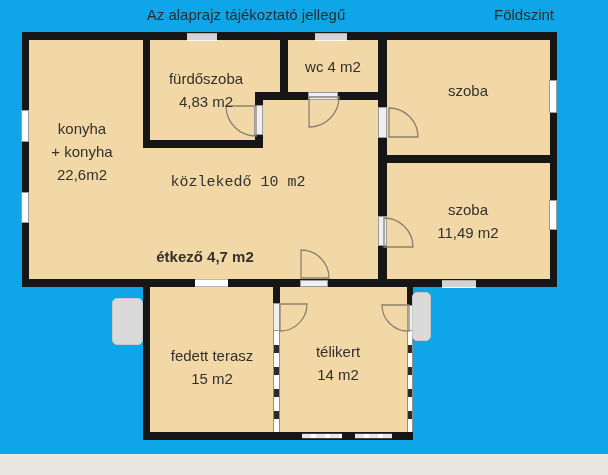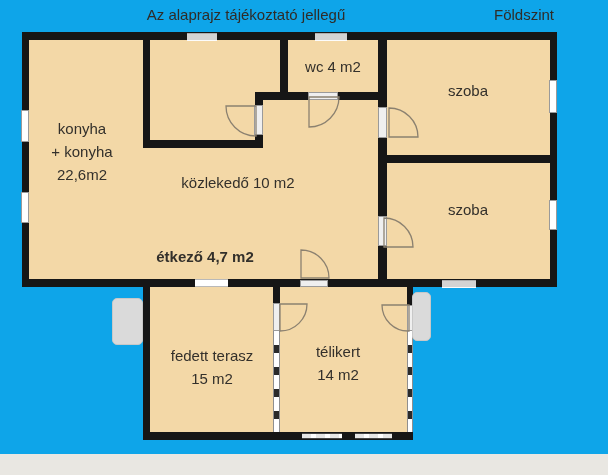--- a/index.html
+++ b/index.html
@@ -108,32 +108,37 @@
       <path d="M409,305 L409,331 A26 26 0 0 1 382,305 Z"></path>
     </g>
   </svg>
 
   <div class="label" style="left:82px;top:117px;">
     <div>konyha</div>
     <div>+ konyha</div>
     <div>22,6m2</div>
   </div>
 
+  <div class="label" style="left:206px;top:67px;">
+    <div>fürdőszoba</div>
+    <div>4,83 m2</div>
+  </div>
 
   <div class="label" style="left:333px;top:55px;">wc 4 m2</div>
 
   <div class="label" style="left:468px;top:79px;">
     <div>szoba</div>
   </div>
 
   <div class="label" style="left:468px;top:198px;">
     <div>szoba</div>
+    <div>11,49 m2</div>
   </div>
 
-  <div class="label" style="left:238px;top:171px;">közlekedő 10 m2</div>
+  <div class="label" style="left:238px;top:171px;font-family:Liberation Mono, monospace;">közlekedő 10 m2</div>
 
   <div class="label" style="left:205px;top:245px;font-weight:bold;">étkező 4,7 m2</div>
 
   <div class="label" style="left:212px;top:344px;">
     <div>fedett terasz</div>
     <div>15 m2</div>
   </div>
 
   <div class="label" style="left:338px;top:340px;">
     <div>télikert</div>

